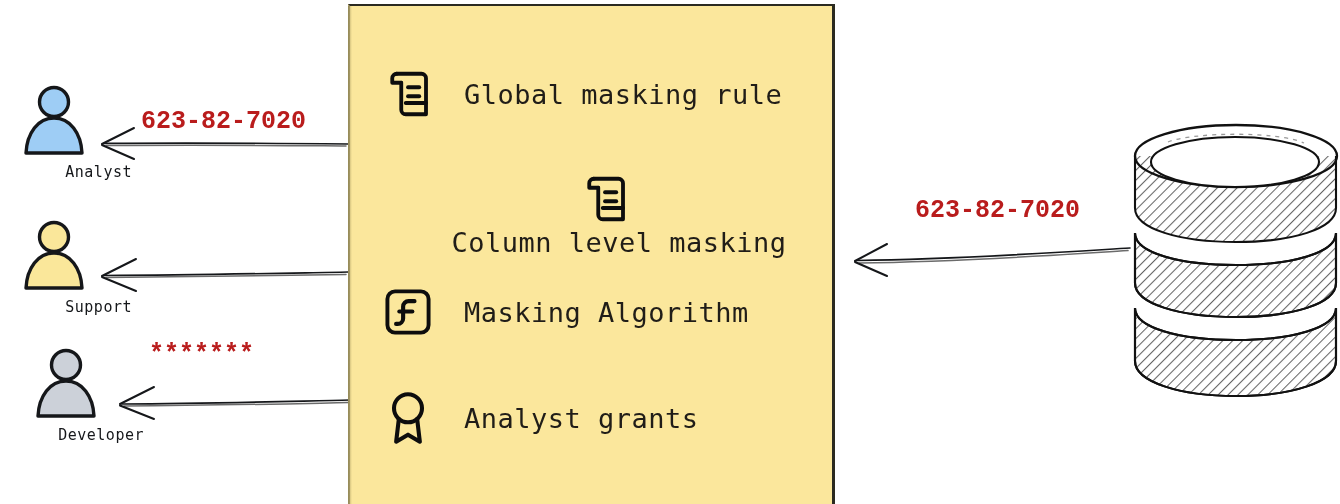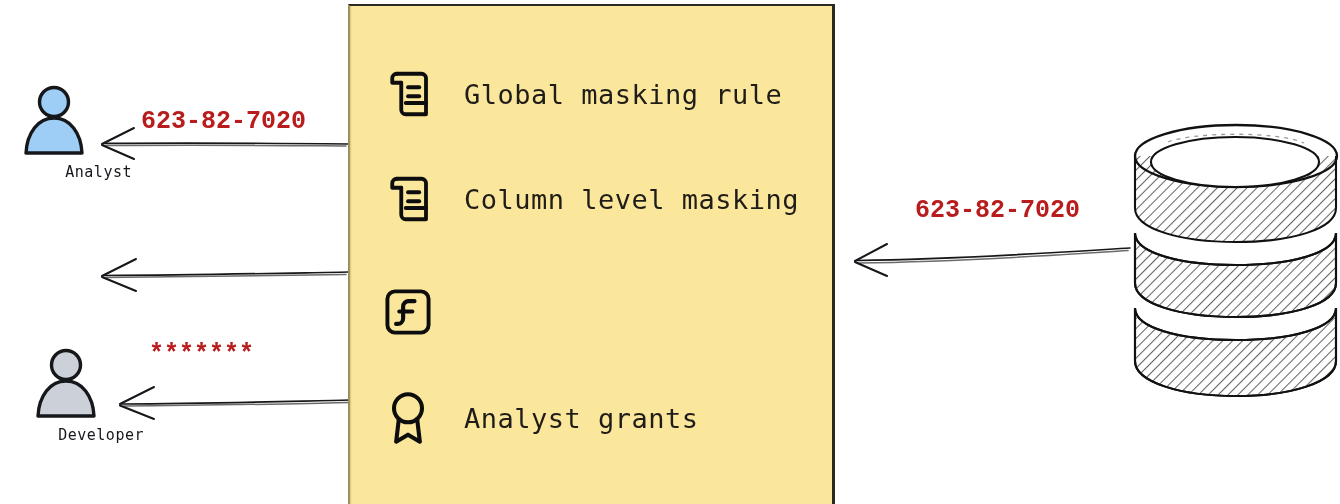--- a/index.html
+++ b/index.html
@@ -133,20 +133,29 @@
   <div class="arrow-group" style="left:90px; top:118px;">
     <svg width="258" height="42" viewBox="0 0 258 42">
       <path d="M258 26 C200 25.4 120 24.6 14 25.4" fill="none" stroke="#15171a" stroke-width="1.7" stroke-linecap="round"></path>
       <path d="M256 28 C198 27.6 120 26.8 16 27.6" fill="none" stroke="#6b6b6b" stroke-width="1.5" stroke-linecap="round"></path>
       <path d="M44 10 L12 26" fill="none" stroke="#15171a" stroke-width="2" stroke-linecap="round"></path>
       <path d="M44 41 L12 27" fill="none" stroke="#15171a" stroke-width="2" stroke-linecap="round"></path>
     </svg>
   </div>
   <div class="arrow-label" style="left:141px; top:107px;">623-82-7020</div>
 
+  <div class="actor" style="left:12px; top:220px;">
+    <div class="figure">
+      <svg width="72" height="76" viewBox="0 0 72 76" aria-hidden="true">
+        <circle cx="36" cy="17" r="14.5" fill="#fae79a" stroke="#15171a" stroke-width="3.4"></circle>
+        <path d="M36 33 C20 33 9 48 8 68 L64 68 C63 48 52 33 36 33 Z" fill="#fae79a" stroke="#15171a" stroke-width="3.4" stroke-linejoin="round"></path>
+      </svg>
+    </div>
+    <div class="actor-label">Support</div>
+  </div>
 
   <div class="arrow-group" style="left:90px; top:250px;">
     <svg width="258" height="42" viewBox="0 0 258 42">
       <path d="M258 22 C200 23 120 25 14 25.5" fill="none" stroke="#15171a" stroke-width="1.7" stroke-linecap="round"></path>
       <path d="M256 24.6 C198 25.6 120 27 16 27.6" fill="none" stroke="#6b6b6b" stroke-width="1.5" stroke-linecap="round"></path>
       <path d="M46 9 L12 26" fill="none" stroke="#15171a" stroke-width="2" stroke-linecap="round"></path>
       <path d="M46 41 L12 27" fill="none" stroke="#15171a" stroke-width="2" stroke-linecap="round"></path>
     </svg>
   </div>
 
@@ -178,41 +187,42 @@
           <path d="M14 6 h22 a4 4 0 0 1 4 4 v22 h-8"></path>
           <path d="M14 6 a4 4 0 0 0 -4 4 v4 h8"></path>
           <path d="M18 14 v24 a4 4 0 0 0 4 4 h18 v-10 h-18"></path>
           <path d="M24 18 h10"></path>
           <path d="M24 26 h10"></path>
         </svg>
       </span>
       <span class="p-text">Global masking rule</span>
     </div>
 
-    <div class="policy-item" style="top:165px;">
+    <div class="policy-item" style="top:165px;flex-direction:column;">
       <span class="p-icon">
         <svg width="54" height="54" viewBox="0 0 48 48" fill="none" stroke="#0d0d0d" stroke-width="3.4" stroke-linecap="round" stroke-linejoin="round">
           <path d="M14 6 h22 a4 4 0 0 1 4 4 v22 h-8"></path>
           <path d="M14 6 a4 4 0 0 0 -4 4 v4 h8"></path>
           <path d="M18 14 v24 a4 4 0 0 0 4 4 h18 v-10 h-18"></path>
           <path d="M24 18 h10"></path>
           <path d="M24 26 h10"></path>
         </svg>
       </span>
       <span class="p-text">Column level masking</span>
     </div>
 
     <div class="policy-item" style="top:278px;">
       <span class="p-icon">
         <svg width="52" height="52" viewBox="0 0 48 48" fill="none" stroke="#0d0d0d" stroke-width="3.6" stroke-linecap="round" stroke-linejoin="round">
           <rect x="5" y="5" width="38" height="38" rx="7"></rect>
           <path d="M30 14 h-5.5 a5 5 0 0 0 -5 5 v11 a5 5 0 0 1 -5 5 h-1.5" stroke-width="3.8"></path>
           <path d="M16 23.5 h12" stroke-width="3.8"></path>
         </svg>
       </span>
+      <span class="p-text">Masking Algorithm</span>
     </div>
 
     <div class="policy-item" style="top:384px;">
       <span class="p-icon">
         <svg width="52" height="56" viewBox="0 0 48 52" fill="none" stroke="#0d0d0d" stroke-width="3.8" stroke-linecap="round" stroke-linejoin="round">
           <circle cx="24" cy="17" r="13"></circle>
           <path d="M15.5 27 L13 48 L24 41.5 L35 48 L32.5 27"></path>
         </svg>
       </span>
       <span class="p-text">Analyst grants</span>

